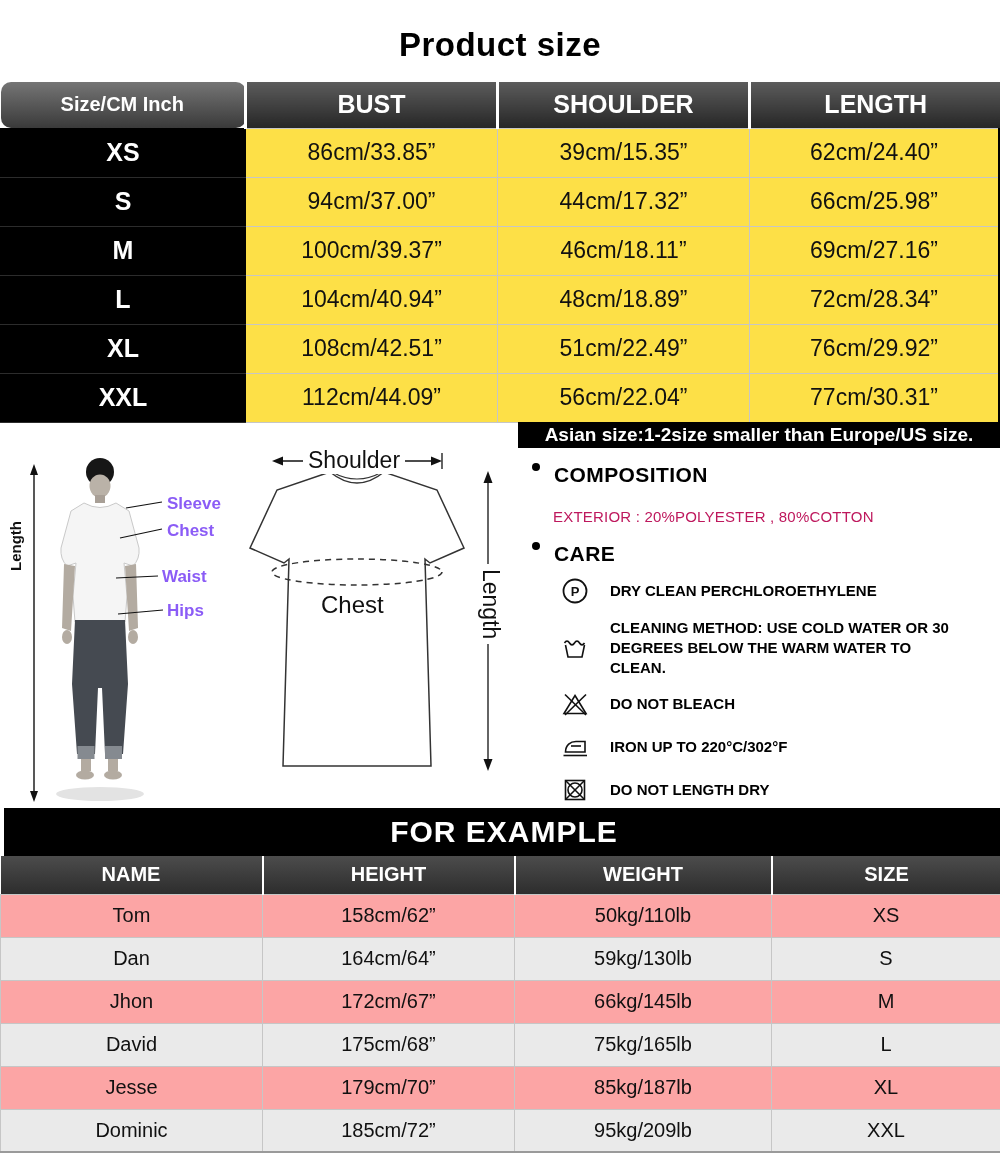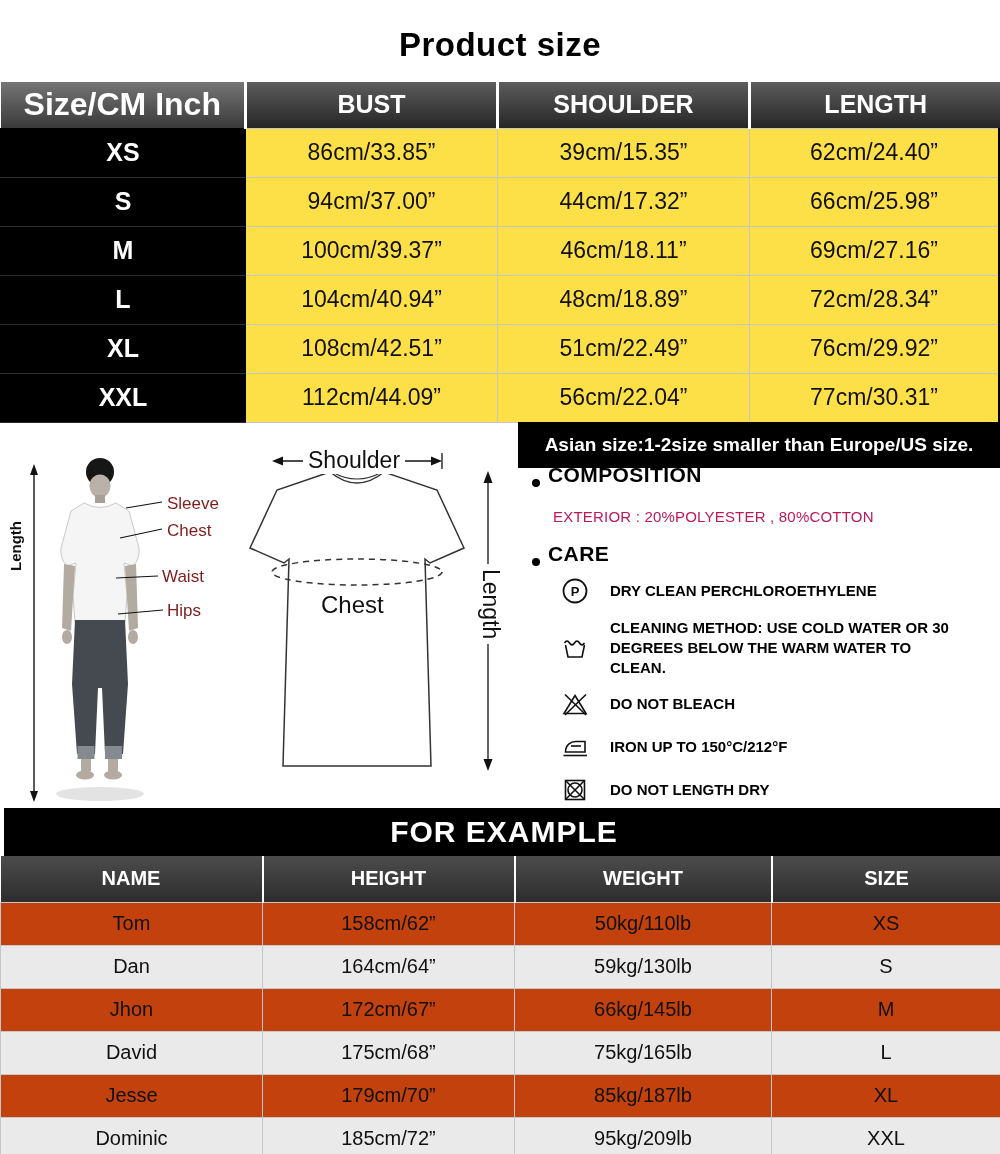--- a/index.html
+++ b/index.html
@@ -9,69 +9,69 @@
 
   .title { position:absolute; top:14px; left:0; width:100%; text-align:center;
            font-size:33px; font-weight:bold; color:#000; letter-spacing:0.5px; }
 
   
   .size-table { position:absolute; top:70px; left:0; width:1000px;
                 border-collapse:collapse; table-layout:fixed; }
   .size-table th { height:46px; color:#fff; font-size:25px; font-weight:bold;
                    background:linear-gradient(#5c5c5c,#262626); }
   .size-table th + th { border-left:3px solid #fff; }
-  .size-table th.corner { background:linear-gradient(#757575,#3a3a3a); font-size:32px; }
+  .size-table th.corner { background:linear-gradient(#757575,#3a3a3a); font-size:20px;border-radius:10px; }
   .size-table td { height:49px; text-align:center; font-size:23px; color:#111;
                    background:#fde047; border:1px solid #c6c6c6; }
   .size-table td:last-child { border-right:5px solid #000; }
   .size-table td.size-col { background:#000; color:#fff; font-weight:bold; font-size:25px;
                             border:1px solid #000; border-bottom:1px solid #2c2c2c; }
 
-  .note-bar { position:absolute; left:518px; top:410px; width:482px; height:46px;
+  .note-bar { position:absolute; left:518px; top:410px; width:482px; height:26px;
               background:#000; color:#fff; font-size:19px; font-weight:bold;
               display:flex; align-items:center; justify-content:center; white-space:nowrap; }
 
   
   .diagram-svg { position:absolute; left:0; top:438px; }
   .dlabel { position:absolute; color:#111; background:#fff; }
   .lbl-shoulder { left:303px; top:435px; font-size:23px; padding:0 5px; }
   .lbl-chest-tee { left:321px; top:579px; font-size:24px; background:transparent; }
   .lbl-length-right { left:477px; top:552px; font-size:23px; writing-mode:vertical-rl; padding:5px 0; }
   .lbl-length-left { left:7px; top:505px; font-size:15px; font-weight:600;
                      writing-mode:vertical-rl; transform:rotate(180deg); padding:4px 0; }
-  .body-label { position:absolute; font-size:17px; font-weight:400; color:#7f1d1d; background:transparent; }
+  .body-label { position:absolute; font-size:17px; font-weight:700; color:#8b5cf6; background:transparent; }
   .lbl-sleeve { left:167px; top:482px; }
   .lbl-chest-body { left:167px; top:509px; }
   .lbl-waist { left:162px; top:555px; }
   .lbl-hips { left:167px; top:589px; }
 
   
-  .section-heading { position:absolute; display:flex; align-items:flex-end; gap:8px;
+  .section-heading { position:absolute; display:flex; align-items:flex-start; gap:14px;
                      font-size:21px; font-weight:600; color:#000; letter-spacing:0.4px; }
   .heading-composition { left:532px; top:451px; }
   .heading-care { left:532px; top:530px; }
   .bullet { width:8px; height:8px; background:#000; border-radius:50%; flex:none; }
   .composition-text { position:absolute; left:553px; top:496px; font-size:15px;
                       font-weight:400; color:#be185d; letter-spacing:0.2px; }
   .care-list { position:absolute; left:560px; top:563px; width:430px; }
   .care-item { display:flex; align-items:center; gap:20px; min-height:32px; margin-bottom:11px; }
   .care-icon { width:30px; flex:none; display:flex; align-items:center; justify-content:center; }
   .care-text { font-size:15px; font-weight:600; color:#000; line-height:1.32; max-width:350px; }
 
   
   .example-bar { position:absolute; top:796px; left:4px; width:1000px; height:48px;
                  background:#000; color:#fff; font-size:30px; font-weight:bold;
                  letter-spacing:1px; display:flex; align-items:center; justify-content:center; }
   .example-table { position:absolute; top:844px; left:0; width:1000px;
                    border-collapse:collapse; table-layout:fixed; }
-  .example-table th { height:46px; color:#fff; font-size:20px; font-weight:bold;
+  .example-table th { height:38px; color:#fff; font-size:20px; font-weight:bold;
                       background:linear-gradient(#4c4c4c,#2d2d2d); }
   .example-table th + th { border-left:2px solid #fff; }
   .example-table td { height:43px; text-align:center; font-size:20px; color:#111;
-                      background:#c2410c; border:1px solid #c6c6c6; }
+                      background:#fca5a5; border:1px solid #c6c6c6; }
   .example-table tbody tr:nth-child(even) td { background:#eaeaea; }
   .example-table tbody tr:last-child td { border-bottom:2px solid #9a9a9a; }
 </style>
 </head>
 <body>
 
 <div class="page">
 
   <div class="title">Product size</div>
 
@@ -240,21 +240,21 @@
     </div>
 
     <div class="care-item">
       <span class="care-icon">
         <svg width="28" height="28" viewBox="0 0 28 28" fill="none" stroke="#111" stroke-width="1.6">
           <path d="M4.5,19 C4.5,12 9.5,8.5 15,8.5 L24,8.5 L24,19 Z"></path>
           <line x1="10" y1="13" x2="20" y2="13"></line>
           <line x1="2.5" y1="22.5" x2="26" y2="22.5"></line>
         </svg>
       </span>
-      <span class="care-text">IRON UP TO 150°C/212°F</span>
+      <span class="care-text">IRON UP TO 220°C/302°F</span>
     </div>
 
     <div class="care-item">
       <span class="care-icon">
         <svg width="28" height="28" viewBox="0 0 28 28" fill="none" stroke="#111" stroke-width="1.6">
           <rect x="4.5" y="4.5" width="19" height="19"></rect>
           <circle cx="14" cy="14" r="7"></circle>
           <line x1="4.5" y1="4.5" x2="23.5" y2="23.5"></line>
           <line x1="23.5" y1="4.5" x2="4.5" y2="23.5"></line>
         </svg>

